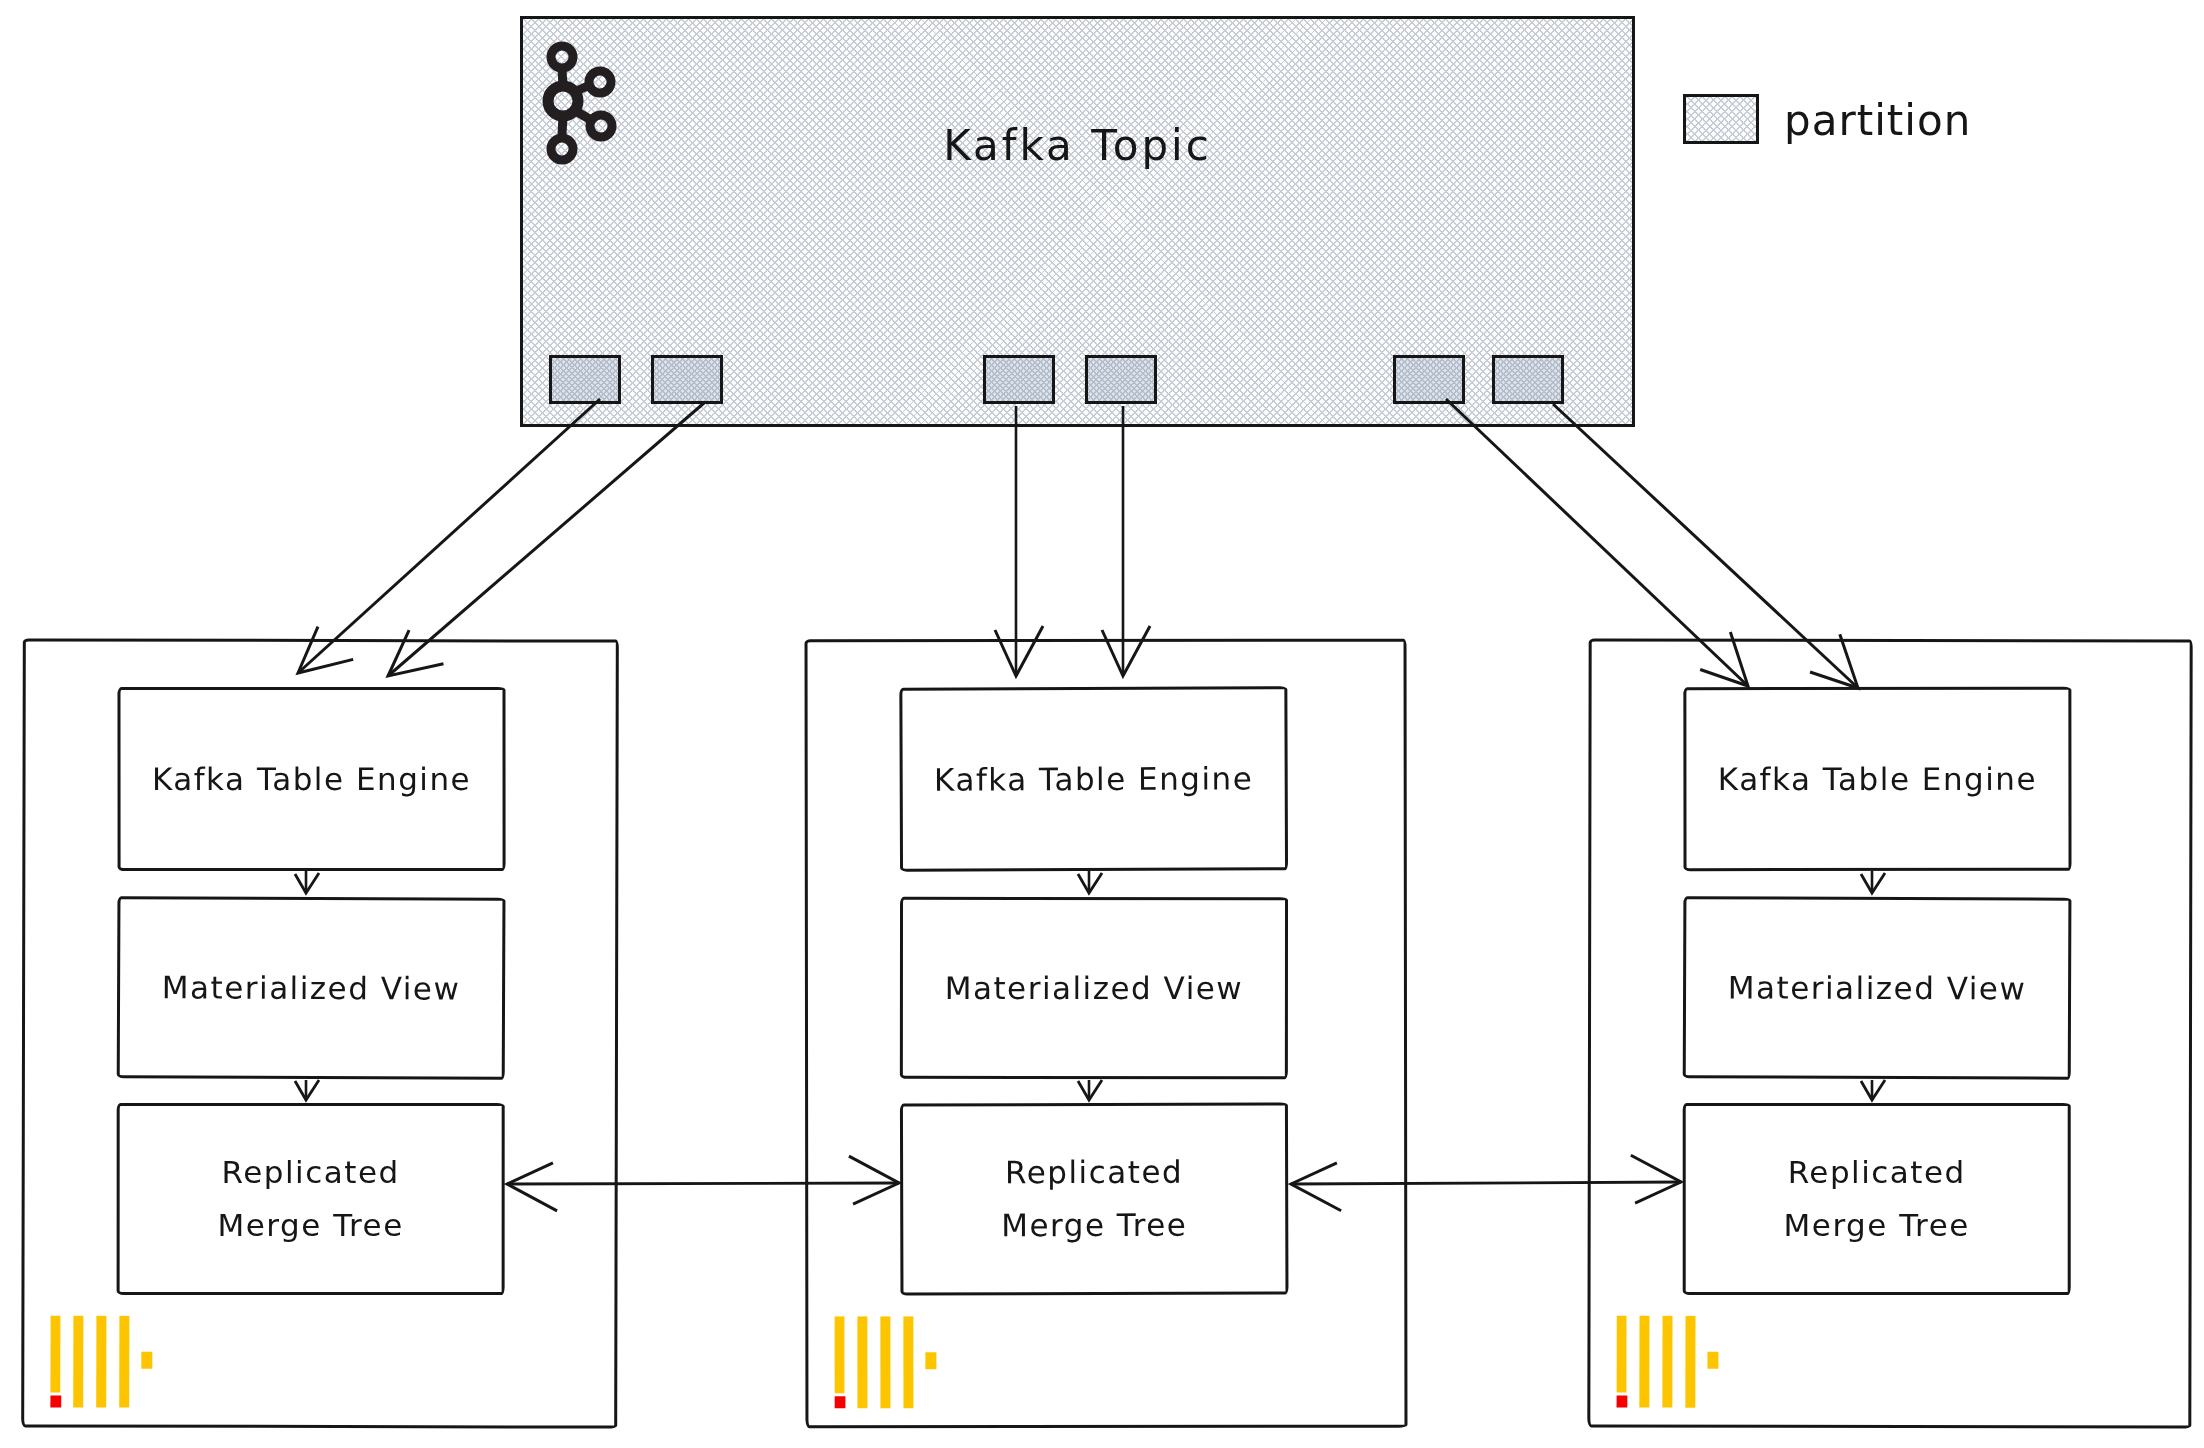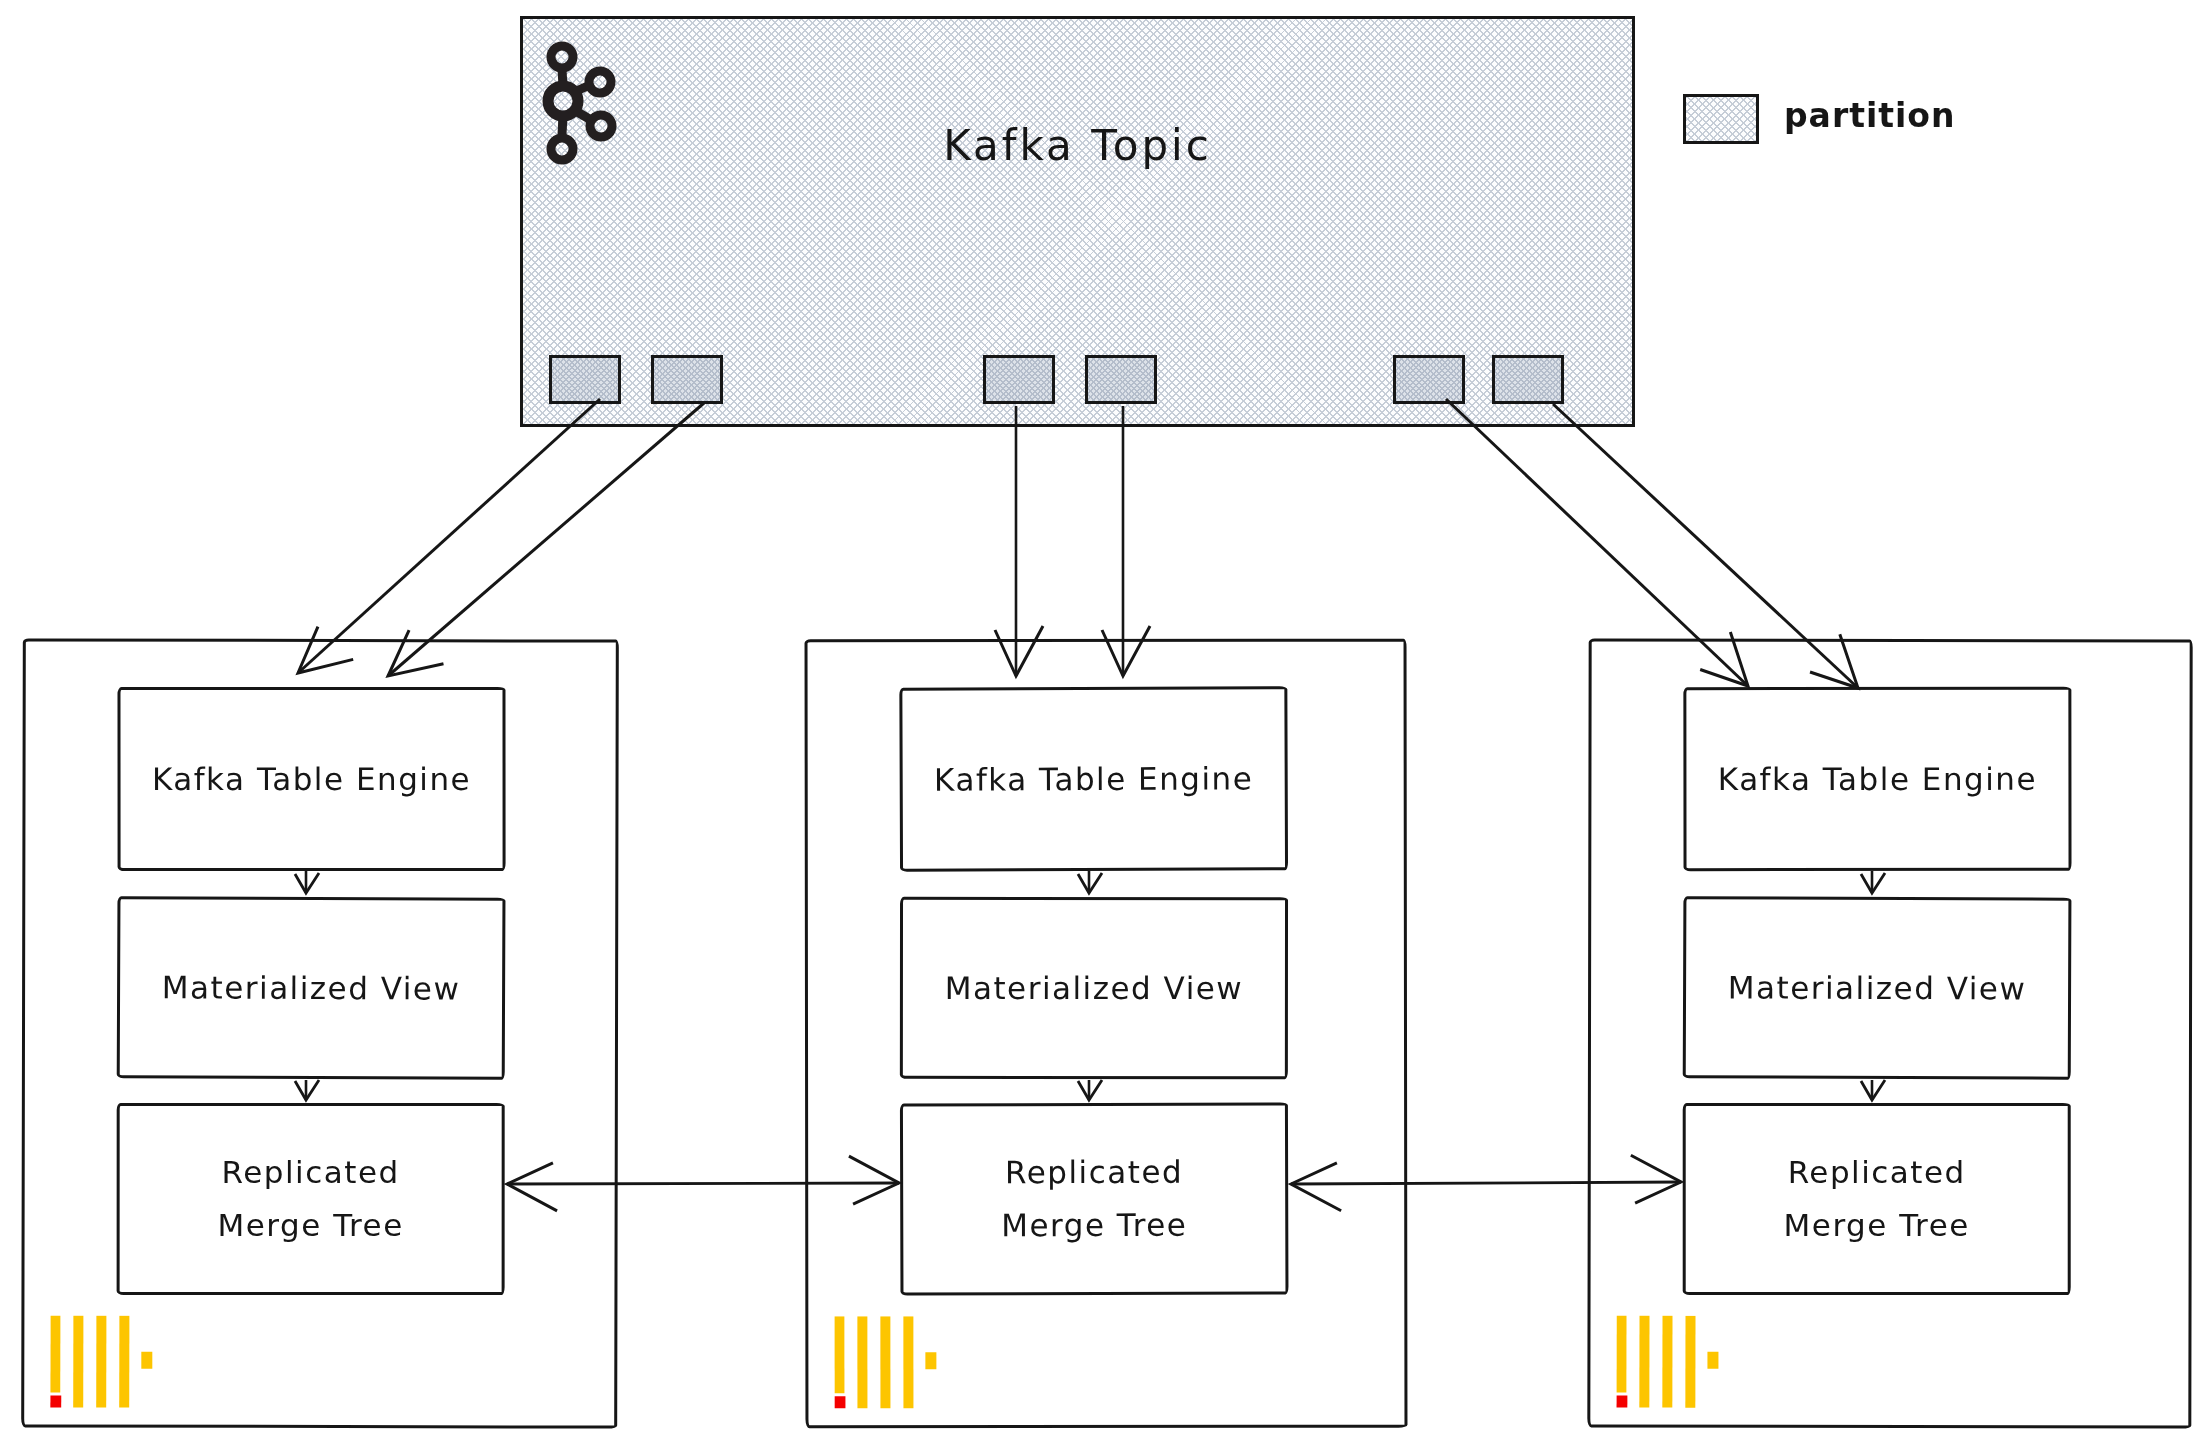--- a/index.html
+++ b/index.html
@@ -34,21 +34,21 @@
 
   .partition{
     position:absolute;border:3px solid var(--ink,#161616);box-sizing:border-box;
   }
 
   .legend-swatch{
     position:absolute;left:1683px;top:94px;width:76px;height:50px;
     border:3px solid var(--ink,#161616);box-sizing:border-box;
   }
   .legend-label{
-    position:absolute;left:1784px;top:96px;font-size:33px;letter-spacing:1px;font-weight:bold;
+    position:absolute;left:1784px;top:96px;font-size:42px;letter-spacing:1px;
   }
 
   .node{
     position:absolute;top:639px;height:789px;background:#fff;
     border:3.5px solid var(--ink,#161616);box-sizing:border-box;
     border-radius:6px 3px 9px 4px / 4px 8px 3px 9px;
   }
   .node-1{left:22px;width:596px;transform:rotate(0.12deg);}
   .node-2{left:805px;width:602px;transform:rotate(-0.07deg);}
   .node-3{left:1588px;width:604px;transform:rotate(0.10deg);}

